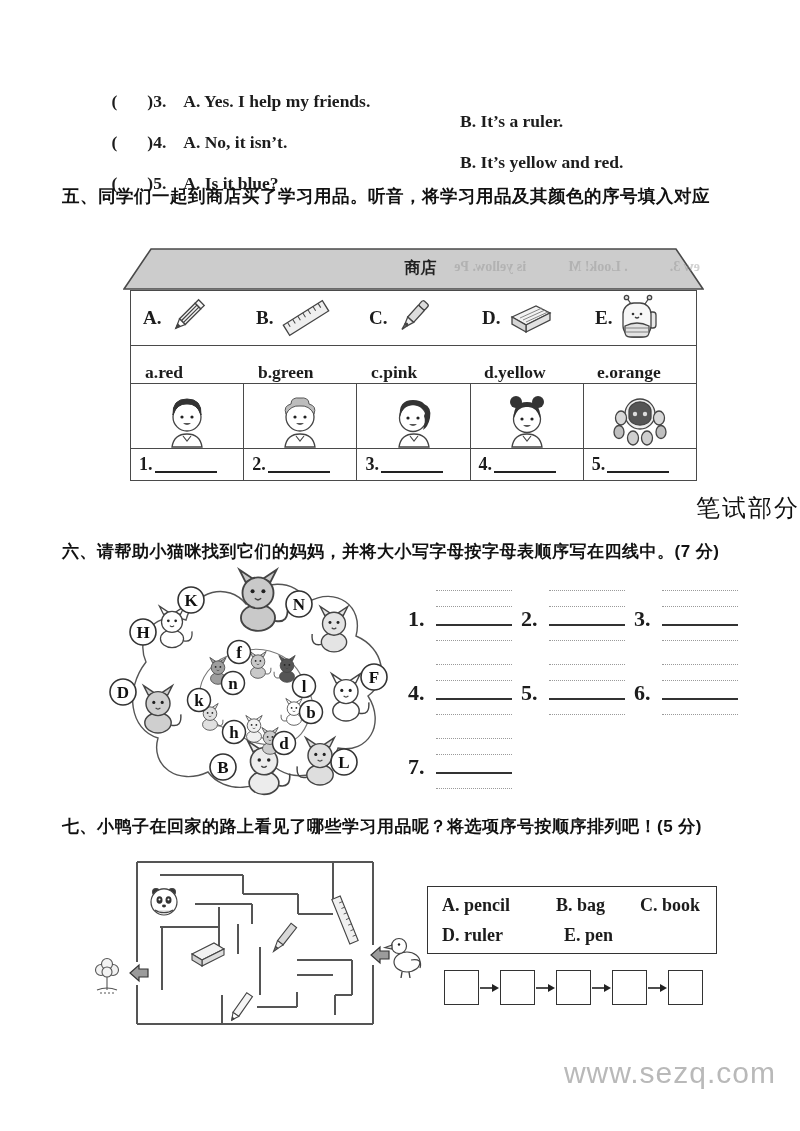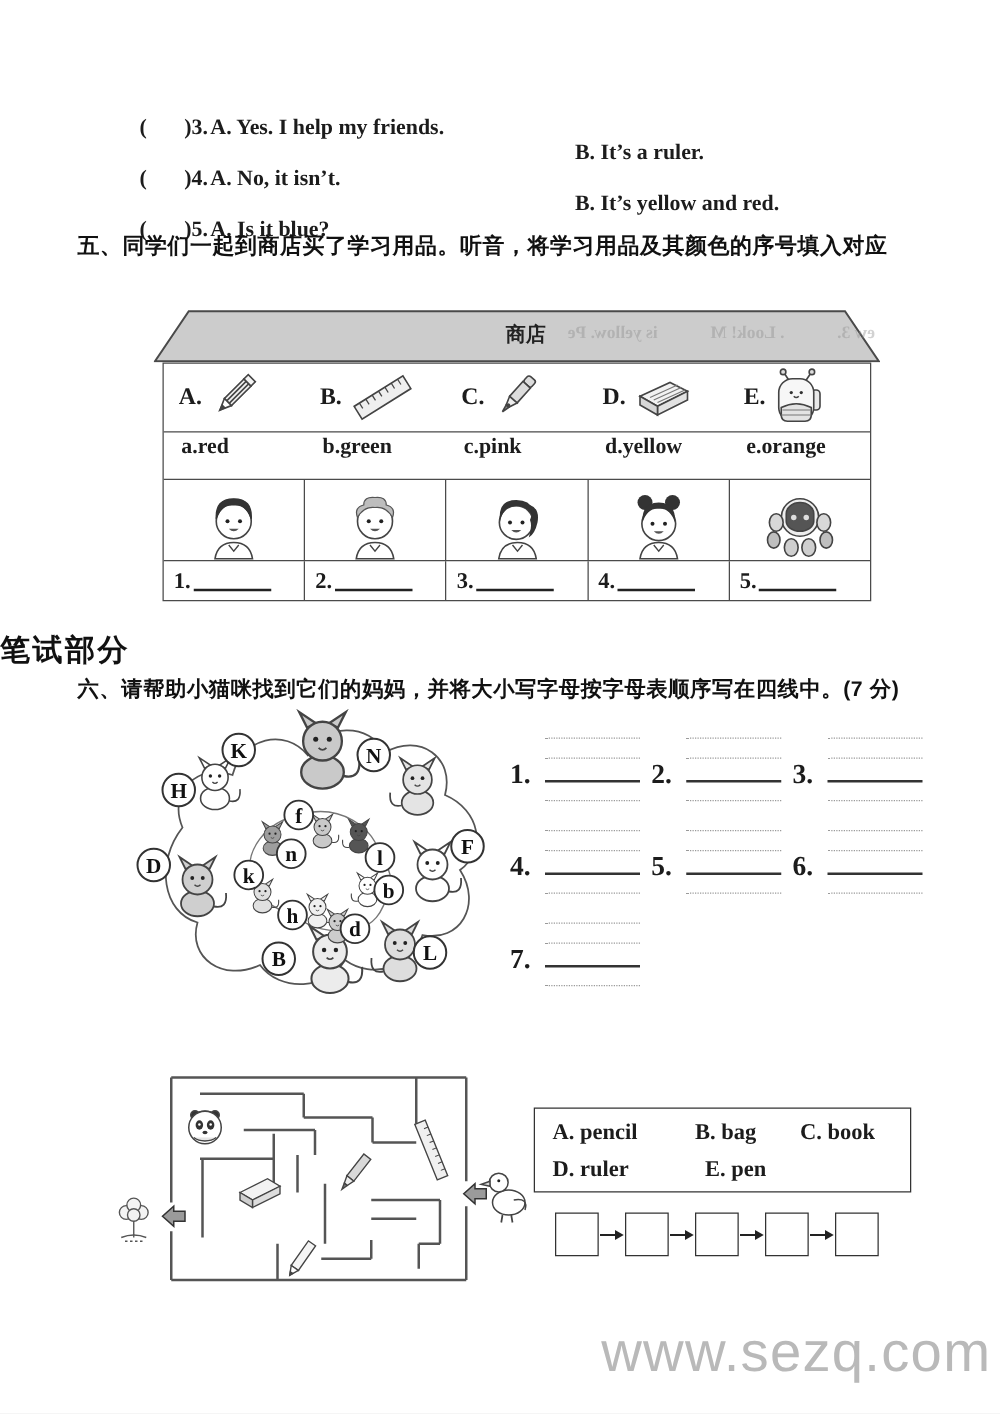--- a/index.html
+++ b/index.html
@@ -3,75 +3,75 @@
 <meta charset="utf-8">
 <style>
   html,body{margin:0;padding:0;background:#e8e8e8;}
   .page{position:relative;width:800px;height:1131px;background:#ffffff;overflow:hidden;
         font-family:"Liberation Serif",serif;color:#1c1c1c;}
   .abs{position:absolute;}
 
   
   .qrow{position:absolute;left:94px;width:690px;height:26px;font-size:17.5px;font-weight:700;white-space:pre;}
   .qrow .bracket{display:inline-block;}
-  .qrow .optA{margin-left:2px;}
+  .qrow .optA{margin-left:17px;}
   .qrow .optB{position:absolute;left:366px;top:0;}
 
   
   .cnhead{position:absolute;font-family:"Liberation Sans",sans-serif;font-weight:700;
           font-size:17.5px;letter-spacing:.5px;color:#111;white-space:pre;}
 
   
   .shop{position:absolute;left:130px;top:248px;width:567px;}
   .roof{position:absolute;left:-7px;top:0;width:581px;height:42px;}
   .roof-sign{position:absolute;left:0;top:10px;width:581px;text-align:center;
              font-family:"Liberation Sans",sans-serif;font-weight:700;font-size:16px;color:#222;}
   .bleed{position:absolute;left:10px;top:11px;width:560px;transform:scaleX(-1);
          opacity:.38;color:#8a8a8a;font-weight:700;font-size:14px;white-space:pre;}
   .tbl{position:absolute;left:0;top:42px;width:565px;border:1.6px solid #4a4a4a;}
   .trow{display:flex;border-bottom:1.6px solid #4a4a4a;}
   .trow:last-child{border-bottom:none;}
   .item-row{height:54px;align-items:center;}
   .item-cell{flex:1;display:flex;align-items:center;padding-left:12px;gap:4px;}
   .item-label{font-size:19px;font-weight:700;}
-  .color-row{height:37px;align-items:flex-start;}
+  .color-row{height:37px;align-items:flex-end;}
   .color-cell{flex:1;padding-left:14px;font-size:17.5px;font-weight:700;}
   .kid-row{height:64px;}
   .kid-cell{flex:1;border-right:1.4px solid #4a4a4a;display:flex;align-items:flex-end;justify-content:center;}
   .kid-cell:last-child{border-right:none;}
   .ans-row{height:31px;}
   .ans-cell{flex:1;border-right:1.4px solid #4a4a4a;display:flex;align-items:center;padding-left:8px;
             font-size:18px;font-weight:700;}
   .ans-cell:last-child{border-right:none;}
   .ans-line{display:inline-block;width:62px;border-bottom:2px solid #222;height:14px;margin-left:2px;}
 
   
-  .big-title{position:absolute;left:0;width:800px;top:492px;text-align:left;
-             font-family:"Liberation Sans",sans-serif;font-weight:700;font-size:24px;color:#111;letter-spacing:2px;margin-top:12px;}
+  .big-title{position:absolute;left:0;width:800px;top:492px;text-align:right;
+             font-family:"Liberation Sans",sans-serif;font-weight:400;font-size:24px;color:#111;letter-spacing:2px;}
 
   
   .blanks{position:absolute;left:408px;top:588px;width:340px;}
   .blank{position:absolute;width:112px;height:60px;}
   .blank-num{position:absolute;left:0;top:18px;font-size:22px;font-weight:700;}
   .fourline{position:absolute;left:28px;top:2px;width:76px;height:50px;}
   .fl{position:absolute;left:0;right:0;height:0;}
   .fl.dot{border-top:1.6px dotted #9a9a9a;}
   .fl.solid{border-top:2.2px solid #333;}
 
   
-  .optbox{position:absolute;left:427px;top:886px;width:288px;height:66px;border:1.6px solid #333;padding-left:12px;}
+  .optbox{position:absolute;left:427px;top:886px;width:288px;height:66px;border:1.6px solid #333;}
   .optbox .o{position:absolute;font-size:18px;font-weight:700;white-space:pre;}
 
   .seq{position:absolute;left:444px;top:970px;display:flex;align-items:center;}
   .seq-box{width:33px;height:33px;border:1.7px solid #333;background:#fff;}
   .seq-arrow{width:21px;height:14px;display:flex;align-items:center;justify-content:center;}
 
   
-  .watermark{position:absolute;left:393px;top:1056px;width:400px;text-align:right;
-             font-family:"Liberation Sans",sans-serif;font-size:45px;color:#b9b9b9;letter-spacing:1px;}
+  .watermark{position:absolute;left:376px;top:1056px;width:400px;text-align:right;
+             font-family:"Liberation Sans",sans-serif;font-size:30px;color:#b9b9b9;letter-spacing:1px;}
 </style>
 </head>
 <body>
 
 <div class="page">
 
   <div class="qrow" style="top:70px;">
     <span class="bracket">(</span><span style="display:inline-block;width:30px;"></span><span>)3.</span><span class="optA">A. Yes. I help my friends.</span>
   </div>
   <div class="qrow" style="top:111px;">
@@ -464,20 +464,21 @@
       <span class="blank-num">7.</span>
       <div class="fourline">
         <div class="fl dot" style="top:0;"></div>
           <div class="fl dot" style="top:16px;"></div>
         <div class="fl solid" style="top:34px;"></div>
           <div class="fl dot" style="top:50px;"></div>
       </div>
     </div>
   </div>
 
+  <div class="cnhead" style="left:62px;top:815px;font-size:17px;">七、小鸭子在回家的路上看见了哪些学习用品呢？将选项序号按顺序排列吧！(5 分)</div>
 
   <svg class="abs" style="left:89px;top:858px;" width="334" height="174" viewBox="-48 -4 334 174">
     <g stroke="#555" stroke-width="2" fill="none">
       <path d="M0,0 H236 M236,0 V83 M236,103 V162 M236,162 H0 M0,162 V123 M0,100 V0"></path>
       <path d="M196,0 V37 M23,13 H106 M106,13 V32 M106,32 H161 M161,32 V52 M161,52 H196
                M58,42 H115 M115,42 V62 M23,65 H82 M82,45 V92 M58,92 H82 M25,65 V128
                M123,85 V133 M160,98 H215 M215,98 V133 M198,133 H215 M198,133 V153
                M160,113 H196 M120,145 H160 M160,130 V145 M85,133 V162 M101,62 V92"></path>
     </g>
 

